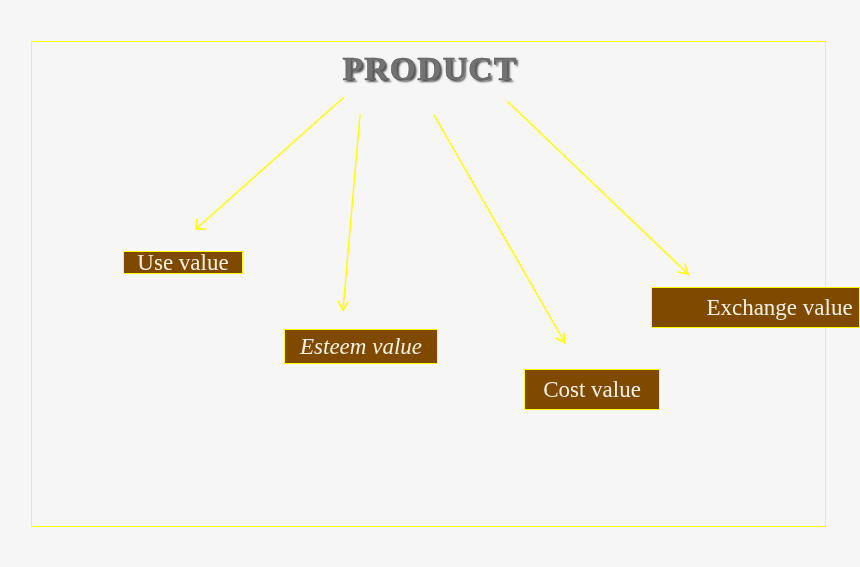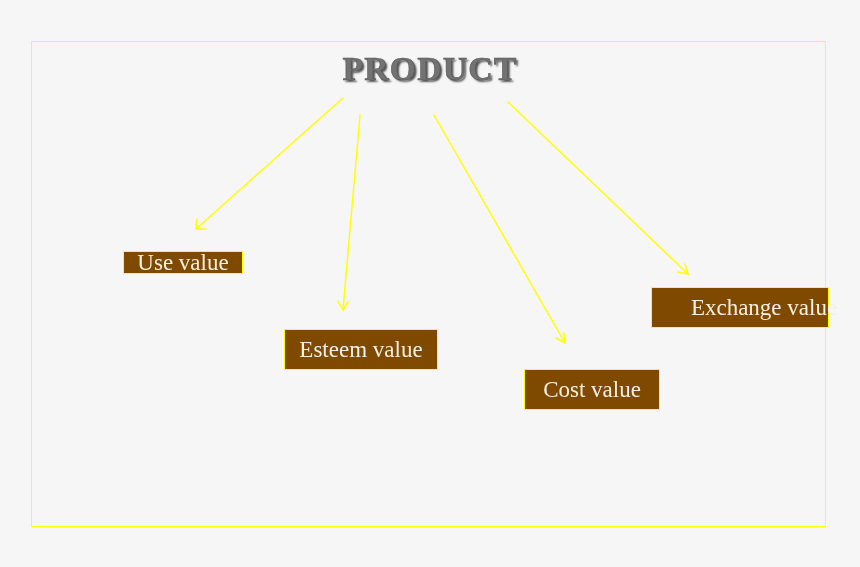--- a/index.html
+++ b/index.html
@@ -36,23 +36,23 @@
     position: absolute;
     background: #7f4a00;
     border: 1.5px solid #ffff00;
     box-sizing: border-box;
     color: #f5f0e6;
     font-size: 23px;
     display: flex; align-items: center; justify-content: center;
     white-space: nowrap;
   }
   #box-use { left: 123px; top: 251px; width: 120px; height: 23px; }
-  #box-esteem { left: 284px; top: 329px; width: 154px; height: 41px; }
+  #box-esteem { left: 284px; top: 329px; width: 154px; height: 35px; font-style: italic; }
   #box-cost { left: 524px; top: 369px; width: 136px; height: 41px; }
-  #box-exchange { left: 651px; top: 287px; width: 178px; height: 41px; padding-left: 48px; }
+  #box-exchange { left: 651px; top: 287px; width: 209px; height: 41px; padding-left: 48px; }
 </style>
 </head>
 <body>
 
 <div class="frame"></div>
 
 <div class="title">PRODUCT</div>
 
 <svg class="arrows" width="860" height="567">
   <g stroke="#ffff00" stroke-width="1.5" fill="none" stroke-linecap="round">

